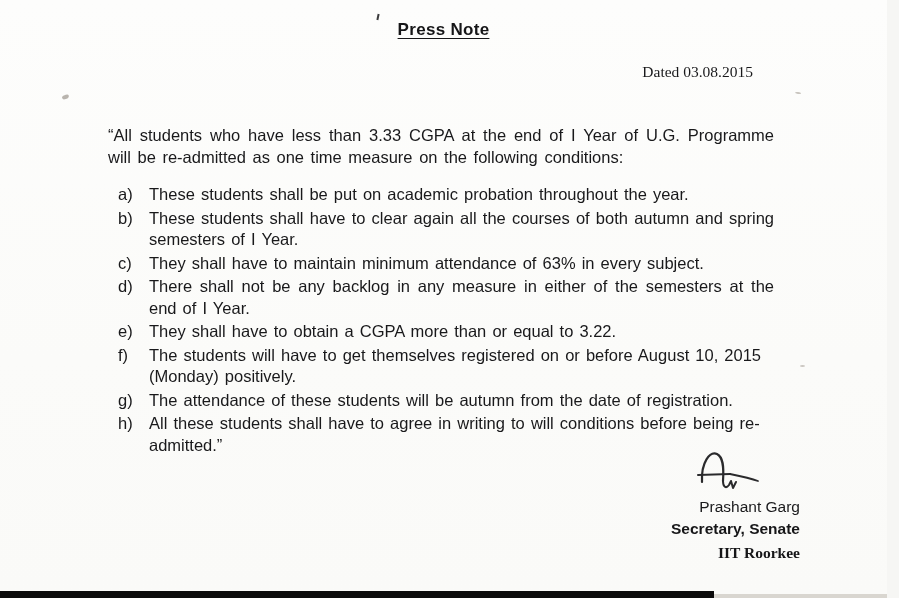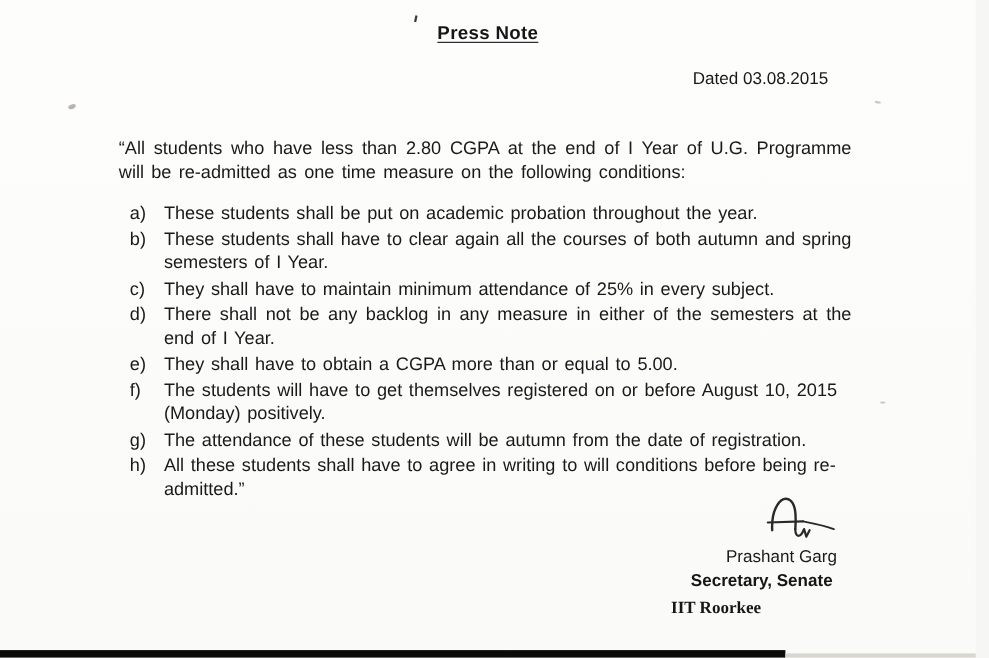--- a/index.html
+++ b/index.html
@@ -37,20 +37,21 @@
     height: 6px;
     background: #3a3a3c;
     transform: rotate(12deg);
   }
   .dated {
     position: absolute;
     top: 63px;
     right: 134px;
     font-size: 15.5px;
     color: #19191b;
+    font-family: Liberation Serif, serif;
   }
   .speck-1 {
     position: absolute;
     top: 95px;
     left: 62px;
     width: 7px;
     height: 4px;
     border-radius: 50% 40% 60% 50%;
     background: #b9b4ae;
     transform: rotate(-20deg);
@@ -112,21 +113,21 @@
   }
   .conditions li:last-child .text,
   .conditions li:nth-child(6) .text {
     text-align: left;
   }
   .signature-block {
     position: absolute;
     top: 448px;
     left: 600px;
     width: 200px;
-    text-align: left;
+    text-align: right;
   }
   .signature-drawing {
     display: block;
     margin: 0 auto 2px 96px;
   }
   .sig-name {
     font-size: 15.5px;
     font-weight: 500;
     color: #1a1a1c;
     margin-left: 60px;
@@ -165,42 +166,42 @@
 
   <div class="title-tick"></div>
   <h1 class="title">Press Note</h1>
 
   <div class="dated">Dated 03.08.2015</div>
 
   <div class="speck-1"></div>
   <div class="speck-2"></div>
   <div class="speck-3"></div>
 
-  <p class="intro">“All students who have less than 2.80 CGPA at the end of I Year  of U.G. Programme will be re-admitted as one time measure on the following conditions:</p>
+  <p class="intro">“All students who have less than 3.33 CGPA at the end of I Year  of U.G. Programme will be re-admitted as one time measure on the following conditions:</p>
 
   <ol class="conditions">
     <li>
       <span class="marker">a)</span>
       <span class="text">These students shall be put on academic probation throughout the year.</span>
     </li>
     <li>
       <span class="marker">b)</span>
       <span class="text">These students shall have to clear again all the courses of both autumn and spring semesters of I Year.</span>
     </li>
     <li>
       <span class="marker">c)</span>
-      <span class="text">They shall have to maintain minimum attendance of 25% in every subject.</span>
+      <span class="text">They shall have to maintain minimum attendance of 63% in every subject.</span>
     </li>
     <li>
       <span class="marker">d)</span>
       <span class="text">There shall not be any backlog in any measure in either of the semesters at the end of I Year.</span>
     </li>
     <li>
       <span class="marker">e)</span>
-      <span class="text">They shall have to obtain a CGPA more than or equal to 5.00.</span>
+      <span class="text">They shall have to obtain a CGPA more than or equal to 3.22.</span>
     </li>
     <li>
       <span class="marker">f)</span>
       <span class="text">The students will have to get themselves registered on or before August 10, 2015 (Monday) positively.</span>
     </li>
     <li>
       <span class="marker">g)</span>
       <span class="text">The attendance of these students will be autumn from the date of registration.</span>
     </li>
     <li>

